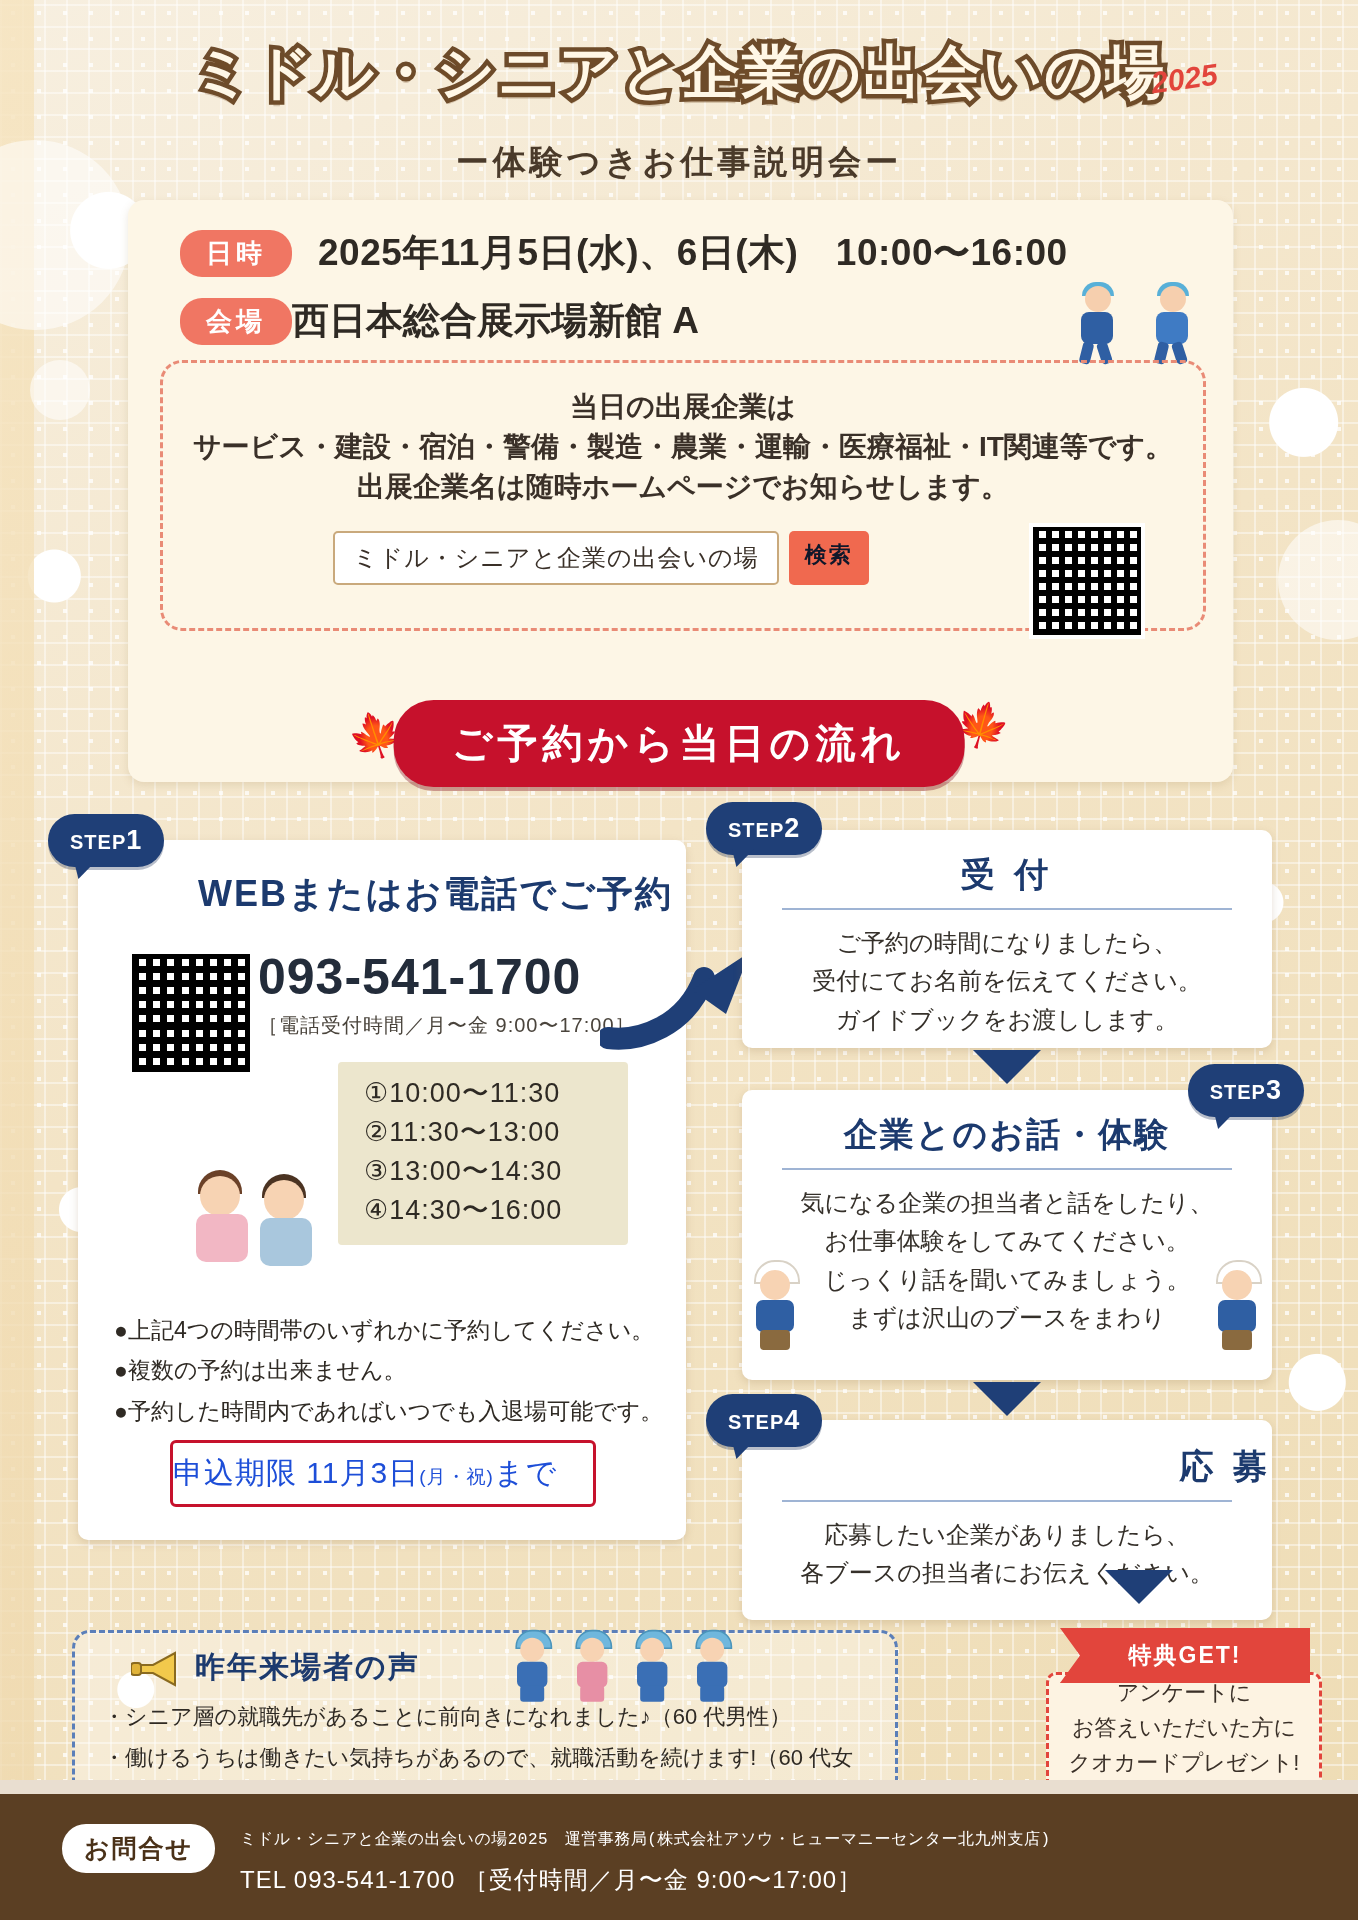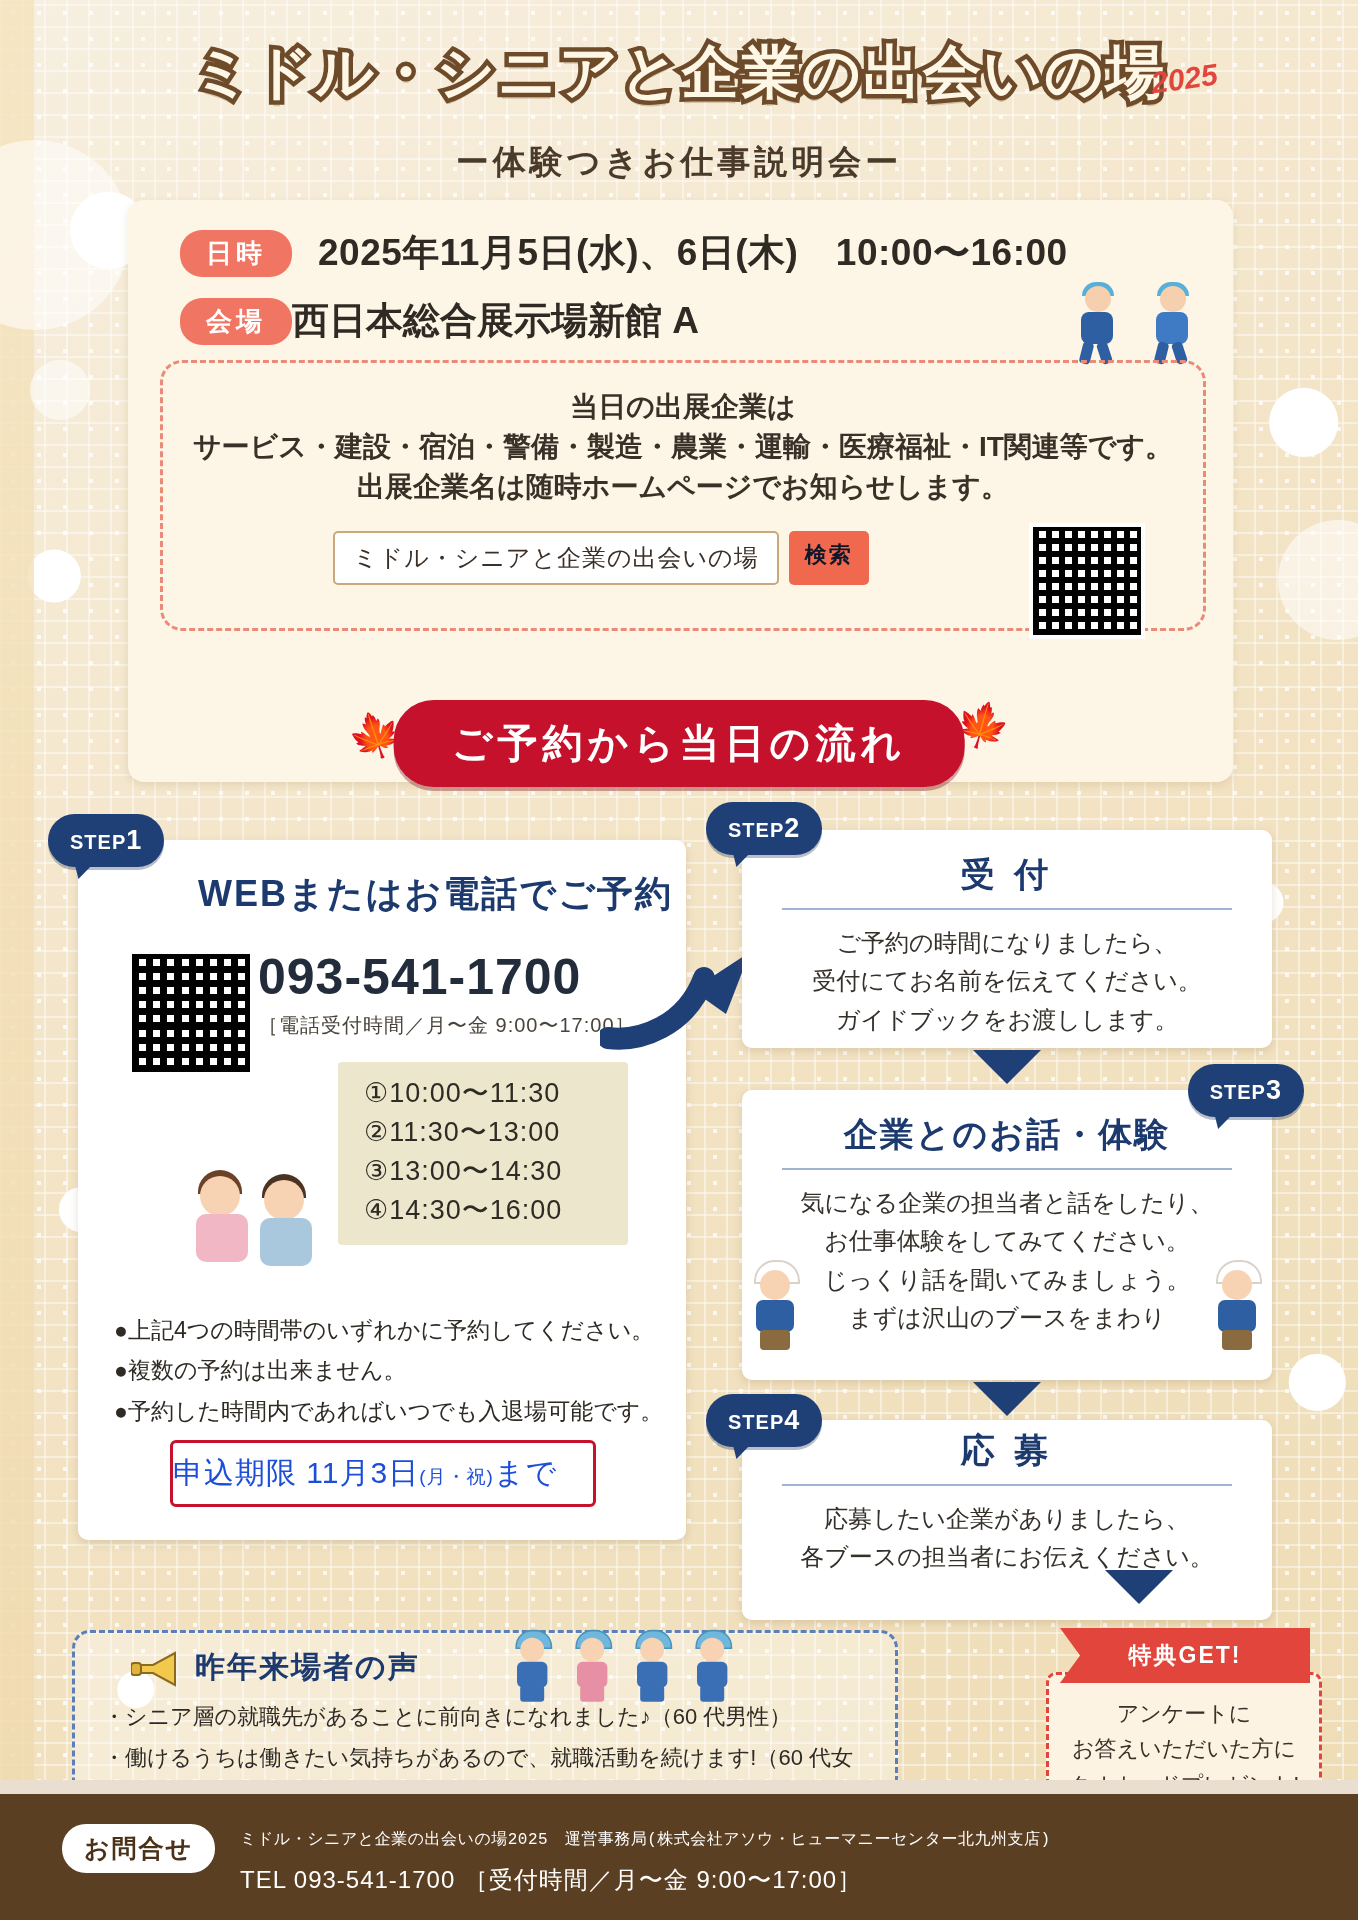--- a/index.html
+++ b/index.html
@@ -180,21 +180,21 @@
 
   .ribbon{
     position:absolute;right:48px;top:1628px;width:250px;background:#e2453c;color:#fff;
     text-align:center;font-size:23px;font-weight:700;padding:12px 0;letter-spacing:2px;
     clip-path:polygon(0 0,100% 0,100% 100%,0 100%,8% 50%);
     box-shadow:0 3px 0 rgba(140,30,25,.35);
   }
   .gift{
     position:absolute;right:36px;top:1672px;width:270px;height:148px;border:3px dashed #e2453c;
     border-radius:10px;background:#fdf3e2;
-    display:flex;align-items:center;justify-content:center;
+    display:flex;justify-content:center;
   }
   .gift p{margin:0;text-align:center;font-size:22px;line-height:1.6;color:#3a3028;}
 
   
   .footer{
     position:absolute;left:0;right:0;bottom:0;height:126px;background:#5b3f23;color:#fff;
   }
   .foot-pill{
     position:absolute;left:62px;top:30px;background:#fff;color:#4a3118;border-radius:24px;
     font-size:25px;font-weight:700;padding:8px 22px;letter-spacing:2px;
@@ -350,21 +350,21 @@
         <div class="w-body"></div>
         <div class="w-legs"></div>
     </div>
   </div>
   <div class="tri" style="left:973px;top:1382px;"></div>
 
   <div class="card s4">
     <div class="step-badge" style="left:-36px;top:-26px;">
       <span>STEP</span><b>4</b>
     </div>
-    <div class="card-title" style="margin-top:8px;">応 募</div>
+    <div class="card-title" style="margin-top:24px;text-align:right;">応 募</div>
     <div class="card-rule"></div>
     <div class="card-body" style="margin-top:14px;">
       <div>応募したい企業がありましたら、</div>
       <div>各ブースの担当者にお伝えください。</div>
     </div>
   </div>
   <div class="tri" style="left:1105px;top:1570px;"></div>
 
   <div class="voices">
     <svg class="megaphone" viewBox="0 0 56 36">

